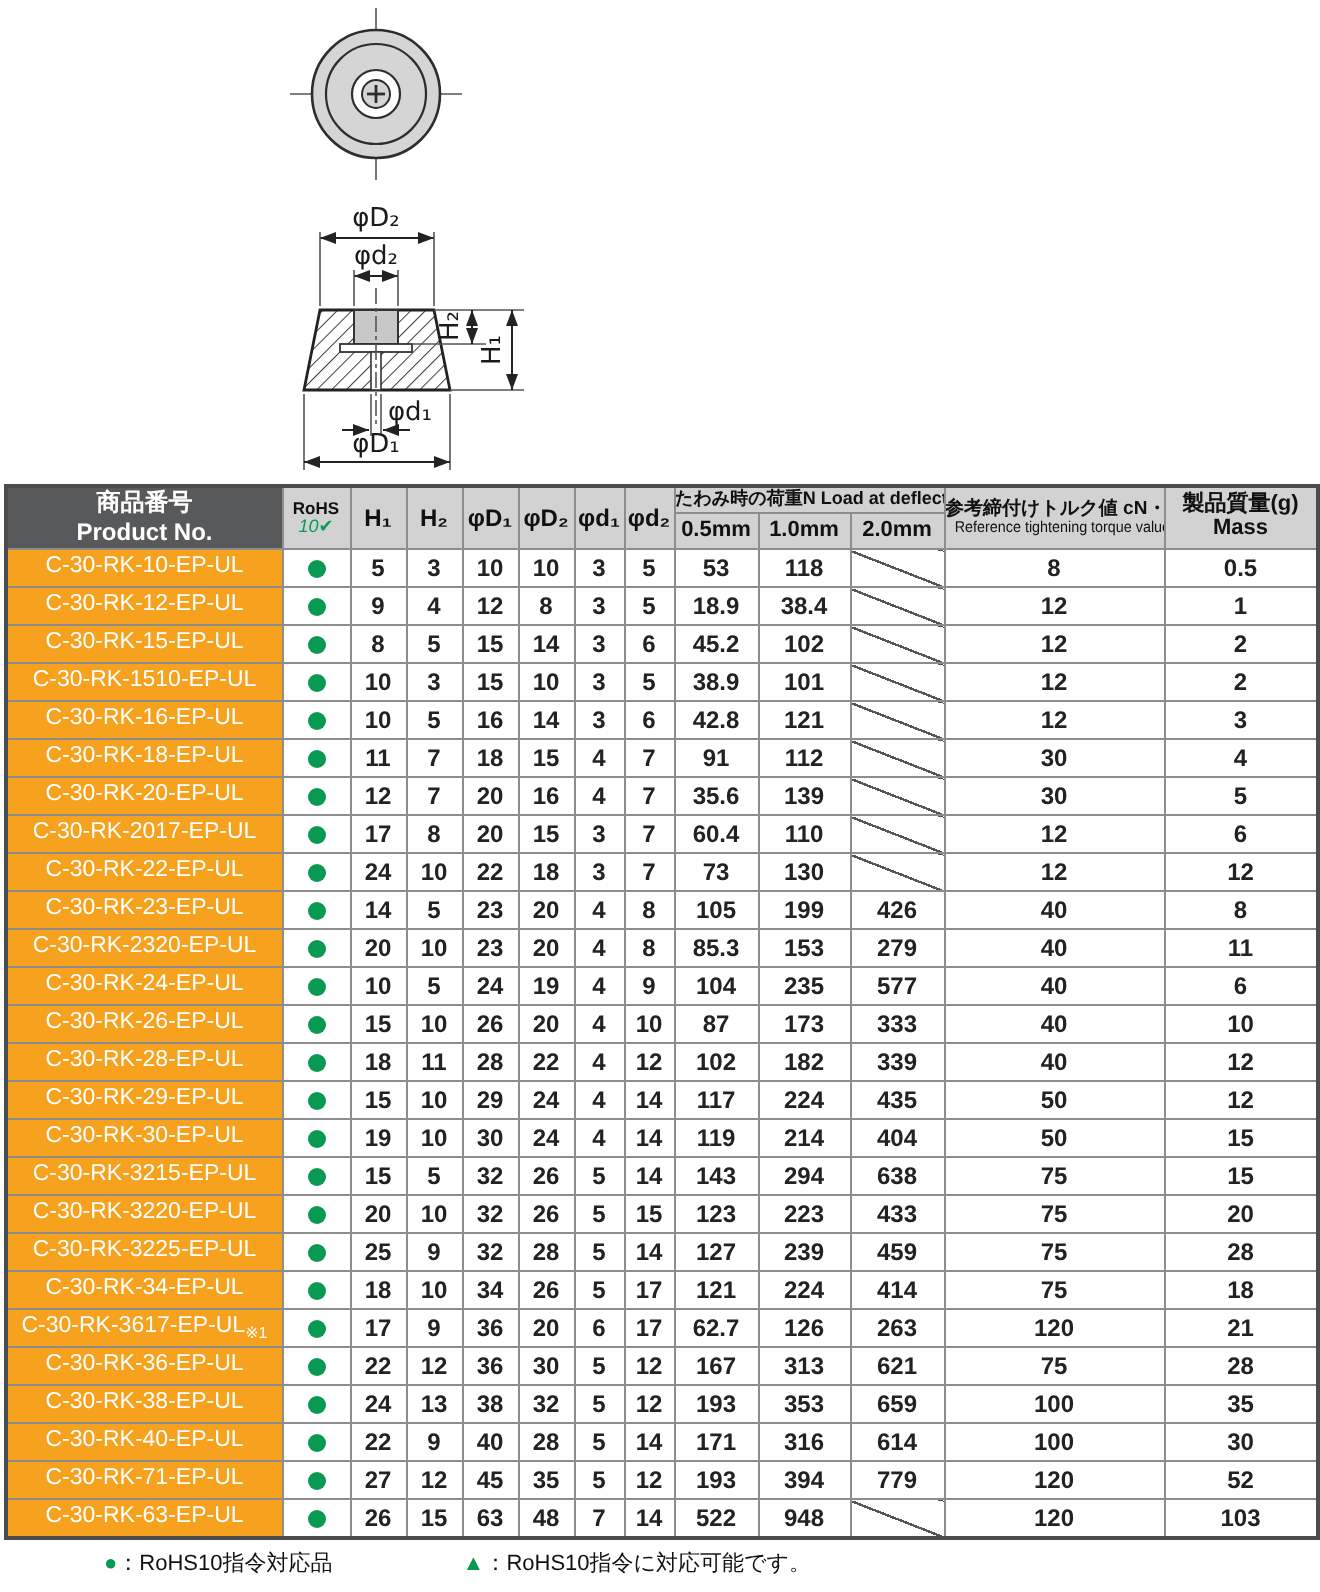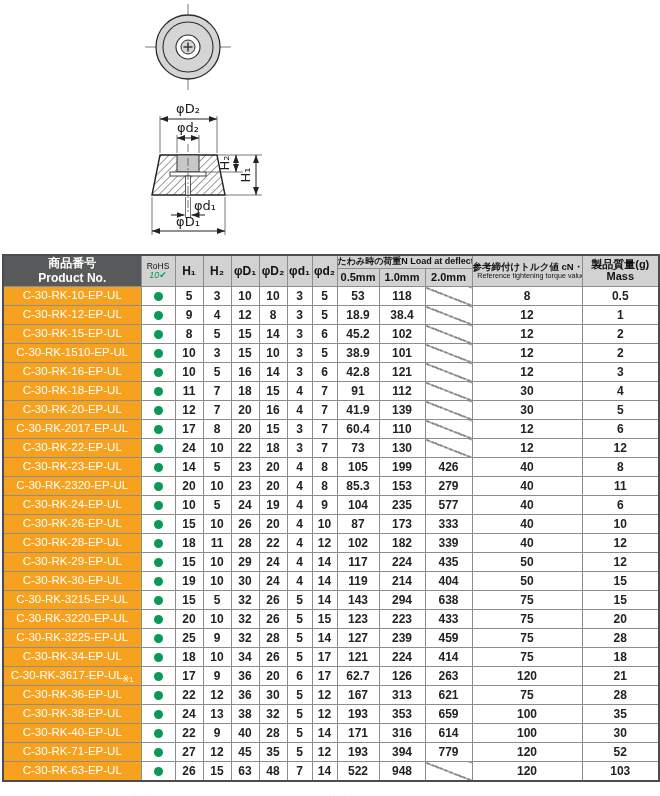--- a/index.html
+++ b/index.html
@@ -3,28 +3,28 @@
 <meta charset="utf-8">
 <style>
   html,body{margin:0;padding:0;background:#fff;}
   .page{width:600px;height:796px;background:#fff;position:relative;
         font-family:"Liberation Sans","DejaVu Sans",sans-serif;color:#1a1a1a;}
   
   .drawing{width:660px;height:242px;position:relative;}
   .drawing svg{position:absolute;left:0;top:0;}
   .dimtext{font-size:13px;fill:#1a1a1a;font-family:"DejaVu Sans",sans-serif;}
   
-  table.spec{border-collapse:collapse;table-layout:fixed;width:656px;margin:12px 2px;
+  table.spec{border-collapse:collapse;table-layout:fixed;width:656px;margin:0 2px;
              border:2px solid #4c4c4c;}
   table.spec th,table.spec td{border:1px solid #8d8d8d;padding:0;text-align:center;
              overflow:hidden;white-space:nowrap;}
   thead th{background:#d2d2d3;color:#111;font-weight:bold;line-height:1.05;}
   th.prodhead{background:#58595b;color:#fff;font-weight:bold;font-size:12px;line-height:1.25;}
   th.rohshead{background:#d2d2d3;padding:1px 0;}
-  .rohs-word{display:block;font-size:8.5px;font-weight:normal;color:#111;letter-spacing:0;}
+  .rohs-word{display:block;font-size:8.5px;font-weight:bold;color:#111;letter-spacing:0;}
   .rohs-ten{display:block;font-size:9px;font-weight:normal;font-style:italic;color:#089a52;}
   th.dimhead{font-size:12px;}
   th.loadgroup{font-size:9px;font-weight:bold;text-align:left;padding-left:2px;}
   th.mmhead{font-size:11px;height:17px;}
   th.torquehead .jp{display:block;font-size:9.5px;}
   th.torquehead .en{display:block;font-size:7.8px;font-weight:normal;transform:scaleX(.92);}
   th.masshead{font-size:11px;}
   tbody td{height:18px;font-size:12px;font-weight:600;color:#222;background:#fff;}
   td.prod{background:#f6a21e;color:#fff;font-size:11.5px;font-weight:400;}
   td.prod .note{font-size:8px;vertical-align:-3px;}
@@ -264,21 +264,21 @@
 
     <tr>
       <td class="prod"><span>C-30-RK-20-EP-UL</span><span class="note"></span></td>
       <td><span class="dot"></span></td>
       <td>12</td>
       <td>7</td>
       <td>20</td>
       <td>16</td>
       <td>4</td>
       <td>7</td>
-      <td>41.9</td>
+      <td>35.6</td>
       <td>139</td>
       <td class="diag"></td>
       <td>30</td>
       <td>5</td>
     </tr>
 
     <tr>
       <td class="prod"><span>C-30-RK-2017-EP-UL</span><span class="note"></span></td>
       <td><span class="dot"></span></td>
       <td>17</td>

